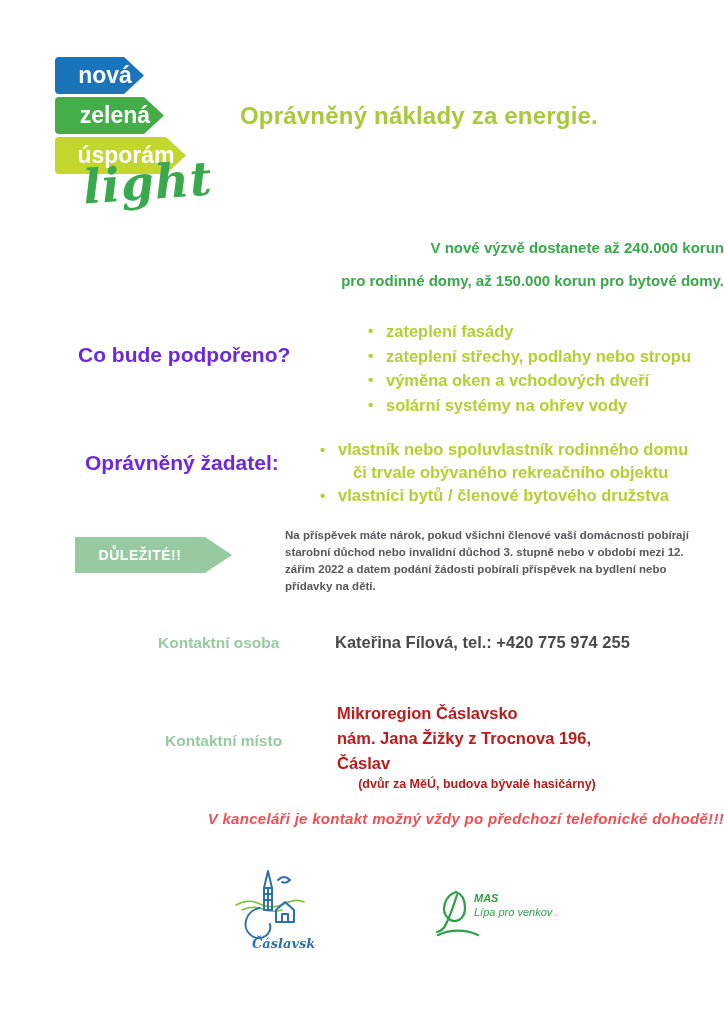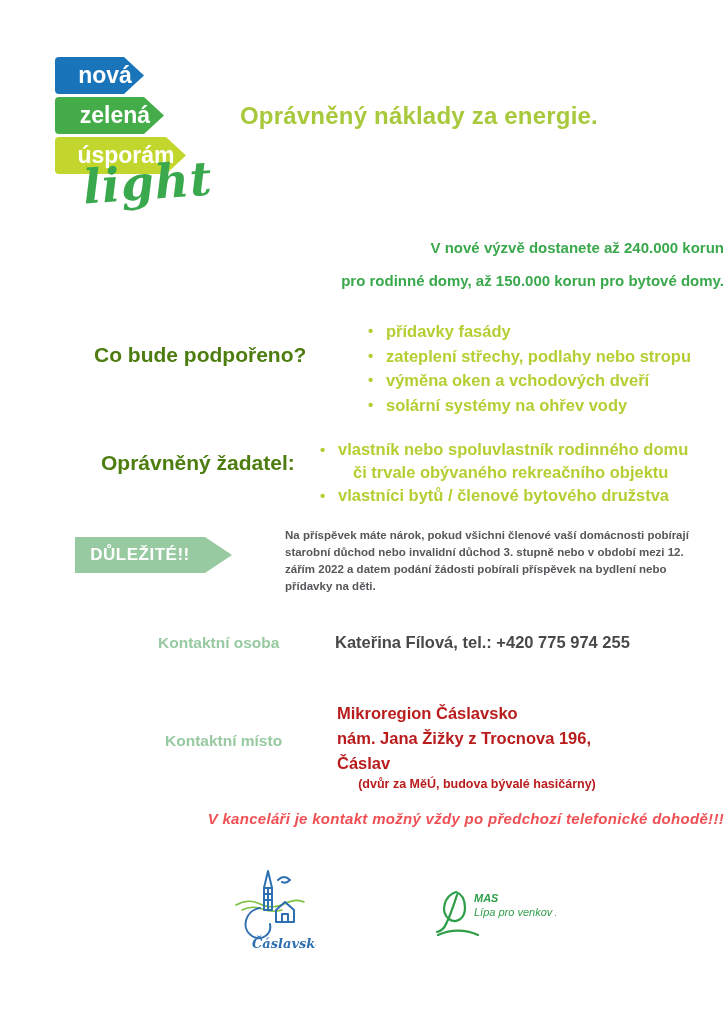--- a/index.html
+++ b/index.html
@@ -40,21 +40,21 @@
     font-size: 24px; font-weight: bold; color: #a9c93c;
     letter-spacing: 0.2px;
   }
   .intro {
     position: absolute; left: 0; right: 0; top: 231px;
     text-align: right; color: #3aa84c; font-weight: bold;
     font-size: 15px; line-height: 33px;
   }
 
   
-  .section-title { position: absolute; color: #4d7c0f; font-weight: bold; font-size: 21px; margin-left: 16px; }
+  .section-title { position: absolute; color: #6d28d9; font-weight: bold; font-size: 21px; }
   .title-supported { left: 78px; top: 343px; }
   .title-applicant { left: 85px; top: 451px; }
 
   .bullets { position: absolute; margin: 0; padding: 0; list-style: none;
              color: #b4cf33; font-weight: bold; font-size: 16.5px; }
   .bullets li { display: flex; }
   .bullets .dot { width: 18px; flex: 0 0 18px; font-size: 15px; }
   .list-supported { left: 368px; top: 319px; }
   .list-supported li { line-height: 24.6px; }
   .list-applicant { left: 320px; top: 438px; }
@@ -62,21 +62,21 @@
   .wrap-indent { display: block; padding-left: 15px; }
 
   
   .important-badge {
     position: absolute; left: 75px; top: 537px;
     width: 157px; height: 36px;
     background: #98caa2; color: #ffffff;
     clip-path: polygon(0 0, calc(100% - 27px) 0, 100% 50%, calc(100% - 27px) 100%, 0 100%);
     display: flex; align-items: center; justify-content: center;
     padding-right: 27px; box-sizing: border-box;
-    font-weight: bold; font-size: 17px; letter-spacing: 0.5px;
+    font-weight: bold; font-size: 14px; letter-spacing: 0.5px;
   }
   .important-text {
     position: absolute; left: 285px; top: 527px; width: 414px;
     font-size: 11.5px; font-weight: bold; color: #56575a; line-height: 17px;
   }
 
   
   .contact-label { position: absolute; color: #98caa2; font-weight: bold; font-size: 15.5px; }
   .label-person { left: 158px; top: 634px; }
   .label-place  { left: 165px; top: 732px; }
@@ -124,21 +124,21 @@
 
   <div class="intro">
     <span>V nové výzvě dostanete až 240.000 korun</span><br>
     <span>pro rodinné domy, až 150.000 korun pro bytové domy.</span>
   </div>
 
   <div class="section-title title-supported">Co bude podpořeno?</div>
   <ul class="bullets list-supported">
     <li>
       <span class="dot">•</span>
-      <span>přídavky fasády</span>
+      <span>zateplení fasády</span>
     </li>
     <li>
       <span class="dot">•</span>
       <span>zateplení střechy, podlahy nebo stropu</span>
     </li>
     <li>
       <span class="dot">•</span>
       <span>výměna oken a vchodových dveří</span>
     </li>
     <li>

